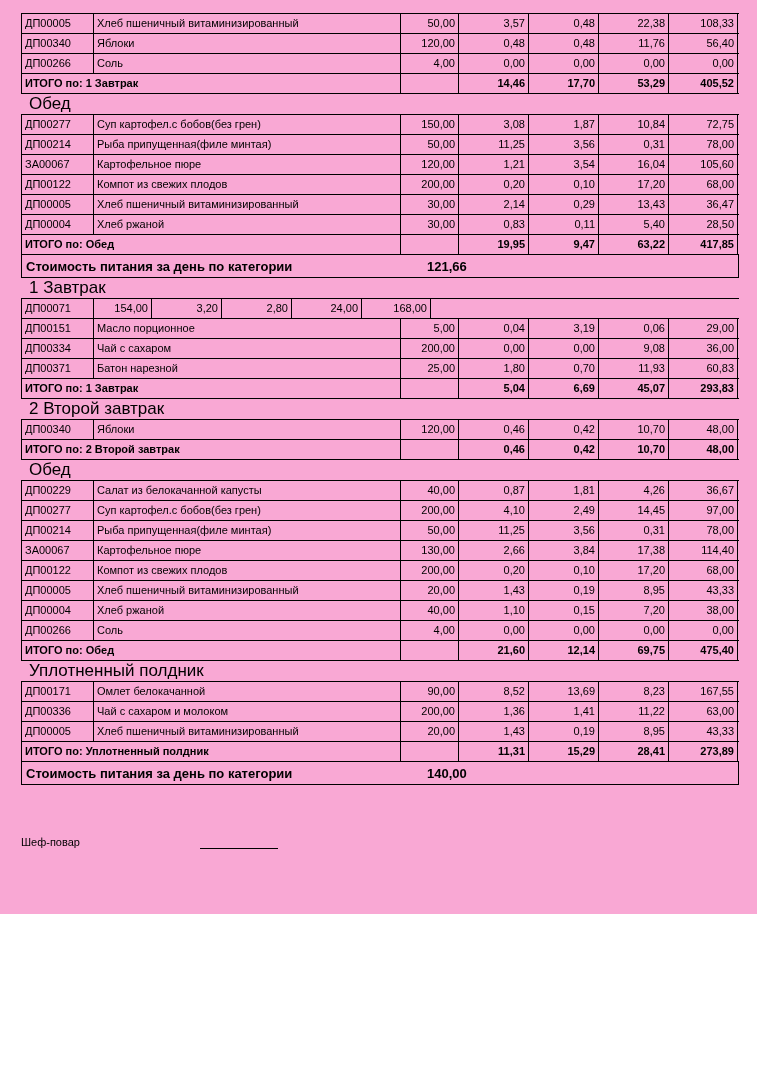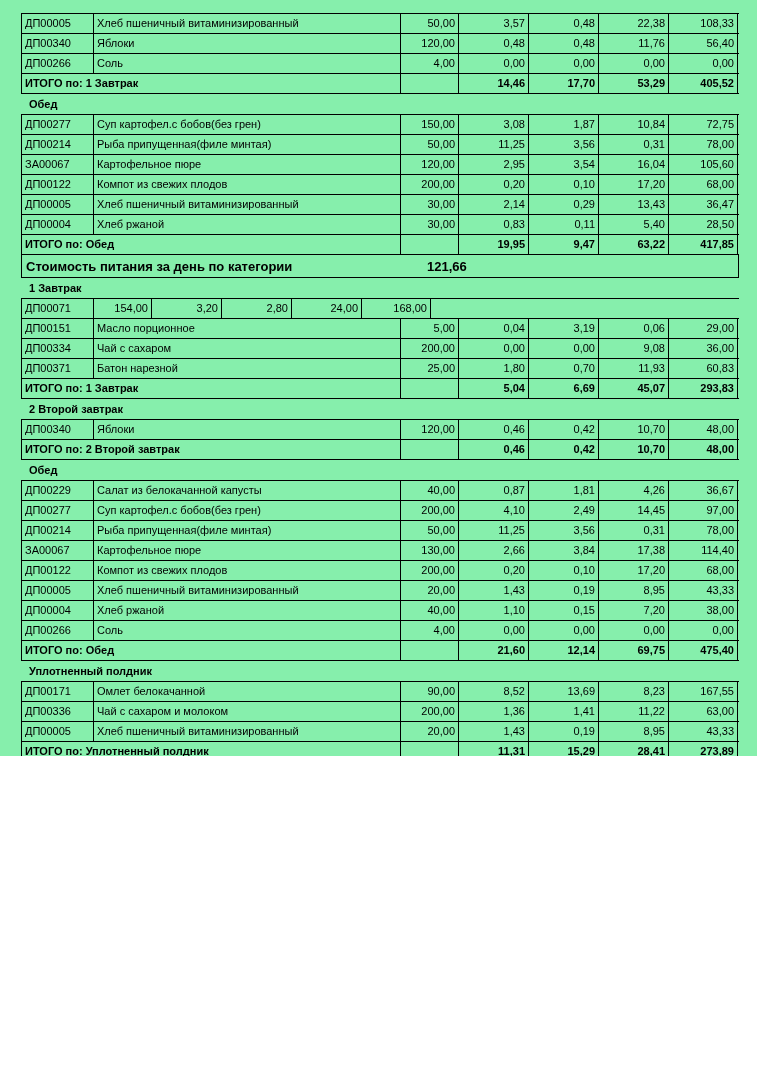--- a/index.html
+++ b/index.html
@@ -1,21 +1,21 @@
 <!DOCTYPE html>
 <html><head>
 <meta charset="utf-8">
 <style>
   html, body { margin: 0; padding: 0; background: #ffffff; }
   body { font-family: "Liberation Sans", sans-serif; color: #000; }
   .page {
     position: relative;
     width: 757px;
-    height: 756px;
-    background: #86efac;
+    height: 914px;
+    background: #f9a8d4;
     overflow: hidden;
   }
   .report {
     position: absolute;
     left: 21px;
     top: 13px;
     width: 718px;
   }
   
   .grid { border-top: 1px solid #000; }
@@ -50,22 +50,22 @@
     font-weight: bold;
     font-size: 13px;
     white-space: nowrap;
   }
   .day-label { padding-left: 4px; width: 401px; overflow: hidden; }
   .day-value { }
   
   .section {
     height: 20px;
     line-height: 20px;
-    font-size: 11px;
-    font-weight: bold;
+    font-size: 17px;
+    font-weight: normal;
     padding-left: 8px;
     white-space: nowrap;
   }
   .center-title {
     height: 24px;
     line-height: 24px;
     font-size: 11px;
     font-weight: bold;
     text-align: center;
   }
@@ -143,21 +143,21 @@
           <div class="cell num qty">50,00</div>
           <div class="cell num">11,25</div>
           <div class="cell num">3,56</div>
           <div class="cell num">0,31</div>
           <div class="cell num">78,00</div>
         </div>
         <div class="row">
           <div class="cell code">ЗА00067</div>
           <div class="cell name">Картофельное пюре</div>
           <div class="cell num qty">120,00</div>
-          <div class="cell num">2,95</div>
+          <div class="cell num">1,21</div>
           <div class="cell num">3,54</div>
           <div class="cell num">16,04</div>
           <div class="cell num">105,60</div>
         </div>
         <div class="row">
           <div class="cell code">ДП00122</div>
           <div class="cell name">Компот из свежих плодов</div>
           <div class="cell num qty">200,00</div>
           <div class="cell num">0,20</div>
           <div class="cell num">0,10</div>

